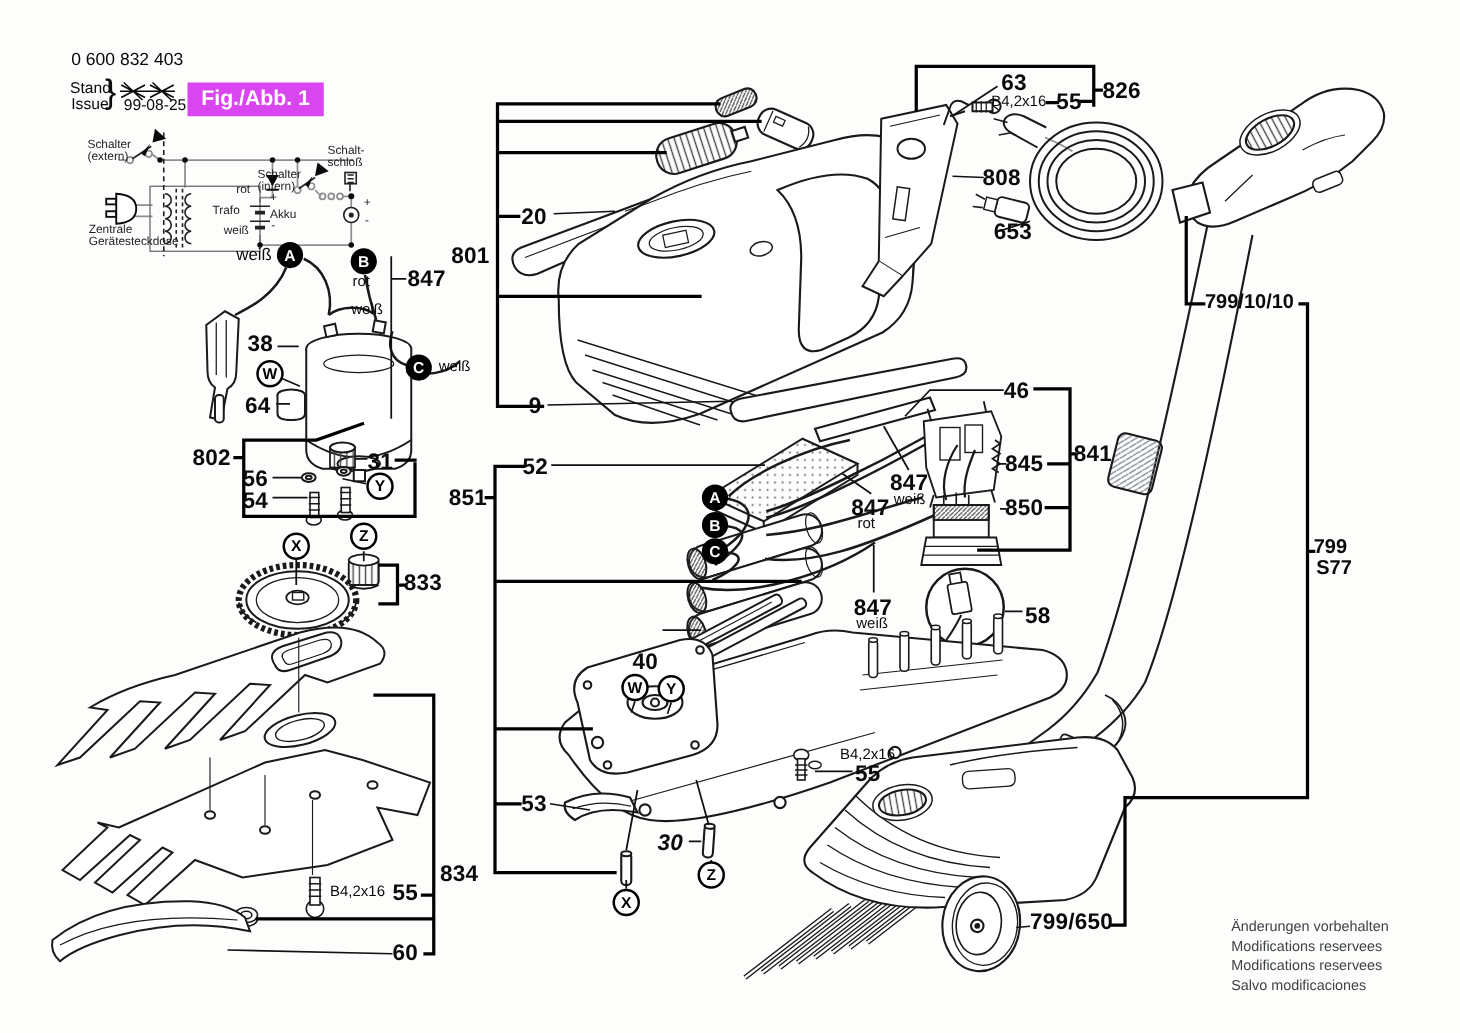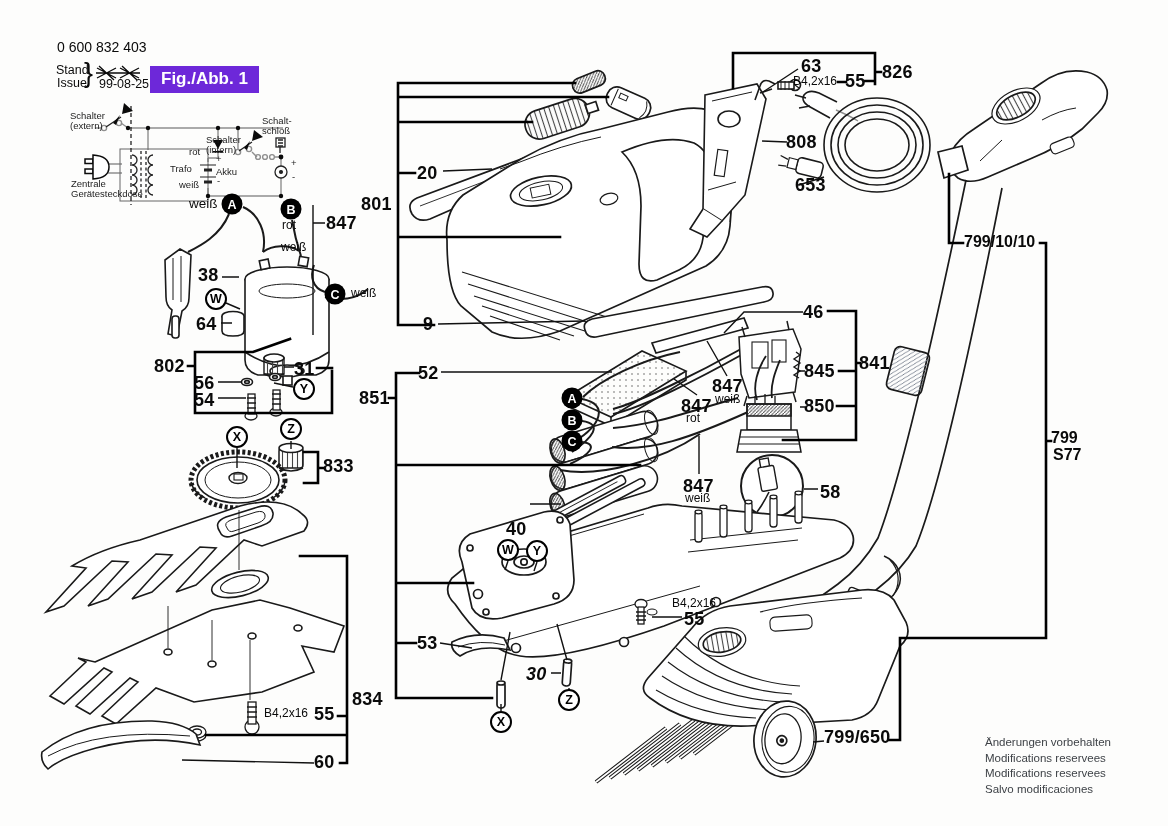--- a/index.html
+++ b/index.html
@@ -9,21 +9,21 @@
   .co{position:absolute;color:#0a0a0a;white-space:pre;}
   .lg{font-weight:bold;font-size:18px;letter-spacing:.2px;}
   .mdb{font-weight:bold;font-size:16px;}
   .md{font-size:13.5px;}
   .sm{font-size:12px;text-align:right;}
   .sc{position:absolute;font-size:9.5px;color:#1c1c1c;white-space:pre;}
   .badge{position:absolute;border-radius:50%;display:flex;align-items:center;justify-content:center;font-weight:bold;transform:translate(-50%,-50%);box-sizing:border-box;}
   .badge.filled{width:21px;height:21px;background:#000;color:#fff;font-size:12.5px;}
   .badge.outline{width:22px;height:22px;background:#fff;color:#000;border:2.2px solid #000;font-size:12.5px;}
   .hdr{position:absolute;color:#0a0a0a;}
-  .figbox{position:absolute;left:150px;top:66px;background:#6d28d9;color:#fff;font-weight:bold;font-size:17px;padding:3px 11px 4px 11px;}
+  .figbox{position:absolute;left:150px;top:66px;background:#d946ef;color:#fff;font-weight:bold;font-size:17px;padding:3px 11px 4px 11px;}
   .disc{position:absolute;left:985px;top:711px;font-size:11.5px;line-height:15.5px;color:#3e4247;margin-top:24px;}
 </style>
 </head>
 <body>
 
 <div class="stage">
 
 <svg width="1168" height="826" viewBox="0 0 1168 826">
   <defs>
     <pattern id="dots" width="6" height="6" patternUnits="userSpaceOnUse">

